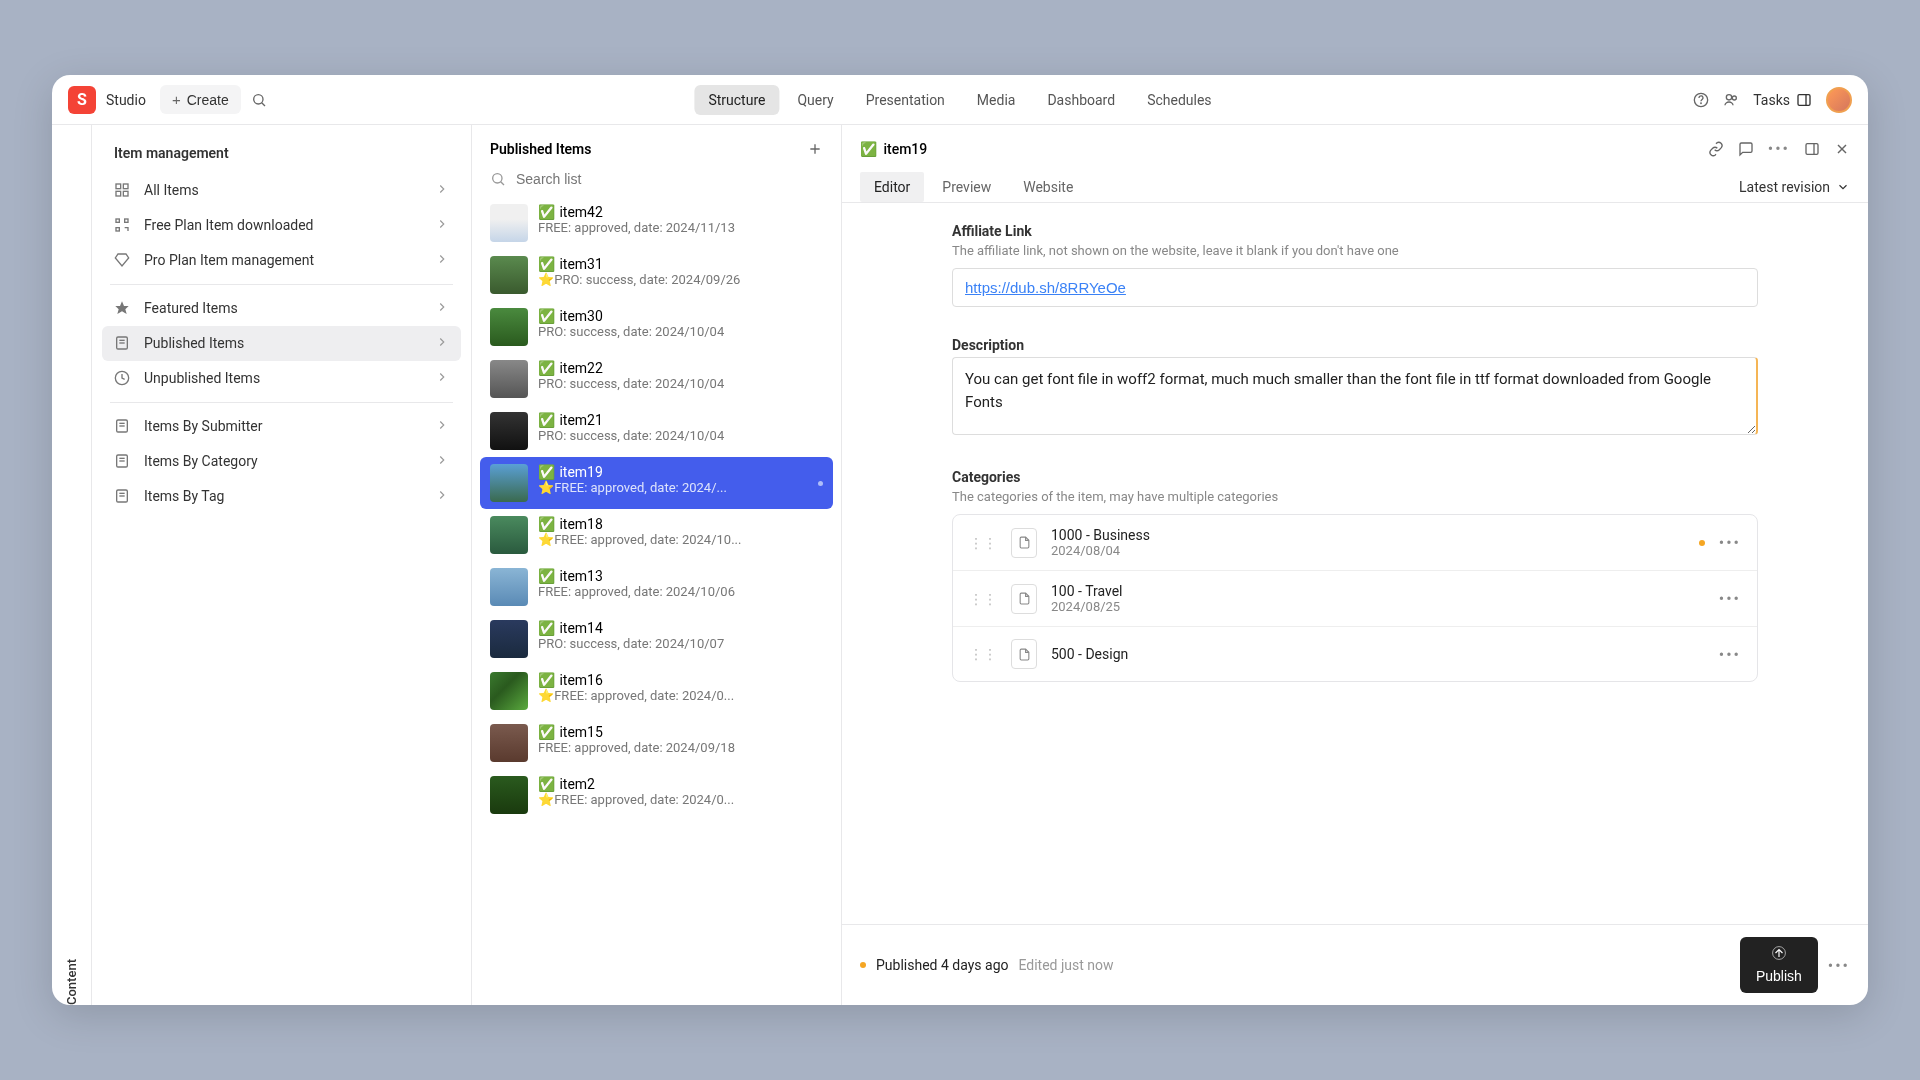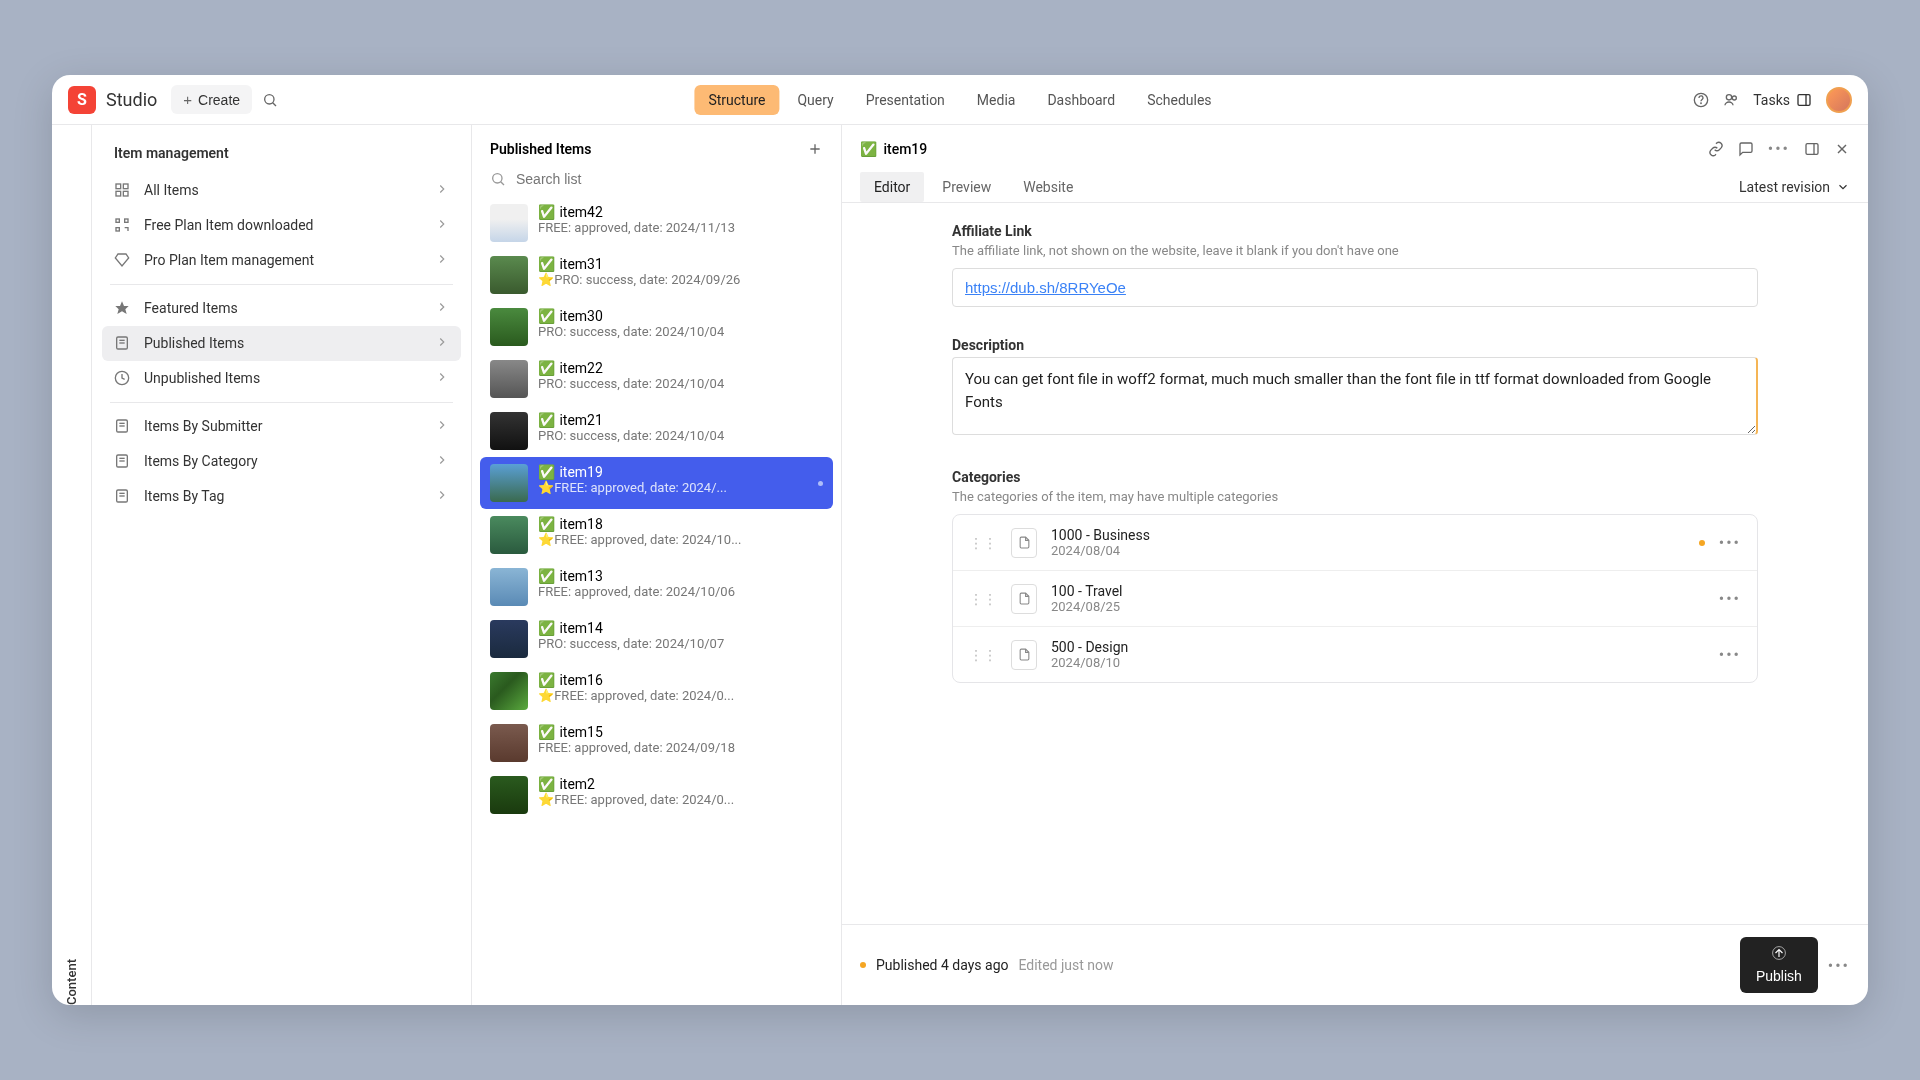--- a/index.html
+++ b/index.html
@@ -1,26 +1,26 @@
 <!DOCTYPE html>
 <html><head>
 <meta charset="utf-8">
 <style>
 * { box-sizing: border-box; margin: 0; padding: 0; }
 body { background: #a8b2c4; font-family: -apple-system, BlinkMacSystemFont, 'Segoe UI', Roboto, sans-serif; height: 1080px; width: 1920px; display: flex; align-items: center; justify-content: center; }
 .window { background: #fff; width: 1816px; height: 930px; border-radius: 18px; box-shadow: 0 10px 40px rgba(0,0,0,0.15); display: flex; flex-direction: column; overflow: hidden; }
 .topbar { height: 50px; border-bottom: 1px solid #e8e8ea; display: flex; align-items: center; padding: 0 16px; }
 .logo { width: 28px; height: 28px; background: #f44336; border-radius: 6px; display: flex; align-items: center; justify-content: center; color: #fff; font-weight: 700; font-size: 16px; }
-.brand { font-size: 18px; margin-left: 10px; color: #333; }
+.brand { font-size: 14px; margin-left: 10px; color: #333; }
 .create-btn { margin-left: 14px; background: #f4f4f5; border: none; border-radius: 6px; padding: 6px 12px; display: flex; align-items: center; gap: 6px; font-size: 14px; color: #333; cursor: pointer; }
 .plus-icon::before { content: '+'; font-size: 15px; color: #666; }
 .search-top { margin-left: 10px; color: #888; cursor: pointer; }
 .nav-center { position: absolute; left: 50%; transform: translateX(-50%); display: flex; gap: 4px; }
 .nav-tab { padding: 7px 14px; font-size: 14px; color: #555; cursor: pointer; border-radius: 6px; }
-.nav-tab.active { background: #fdba74; color: #222; }
+.nav-tab.active { background: #e5e5e5; color: #222; }
 .topbar-right { margin-left: auto; display: flex; align-items: center; gap: 14px; }
 .icon-btn { color: #666; cursor: pointer; display: flex; align-items: center; }
 .tasks { display: flex; align-items: center; gap: 6px; font-size: 14px; color: #333; }
 .avatar { width: 26px; height: 26px; border-radius: 50%; background: linear-gradient(135deg, #ff9a56, #d4765e); border: 2px solid #f0a050; }
 .body { flex: 1; display: flex; overflow: hidden; }
 .rail { width: 40px; border-right: 1px solid #e8e8ea; display: flex; justify-content: center; padding-top: 20px; }
 .rail-text { writing-mode: vertical-rl; transform: rotate(180deg); font-size: 13px; color: #333; font-weight: 500; }
 .col1 { width: 380px; border-right: 1px solid #e8e8ea; padding: 14px 10px; }
 .col1 h3 { font-size: 14px; font-weight: 600; color: #333; padding: 6px 12px 12px; }
 .menu-item { display: flex; align-items: flex-start; padding: 9px 12px; font-size: 14px; color: #333; border-radius: 6px; cursor: pointer; }
@@ -515,21 +515,20 @@
               <div class="cat-row">
     <span class="drag-handle">⋮⋮</span>
     <span class="doc-icon">
                   <svg viewBox="0 0 24 24" fill="none" stroke="currentColor" stroke-width="2" style="width:13px;height:13px">
                     <path d="M14 2H6a2 2 0 00-2 2v16a2 2 0 002 2h12a2 2 0 002-2V8z"></path>
                     <polyline points="14 2 14 8 20 8"></polyline>
                   </svg>
                 </span>
     <div class="cat-body">
                   <div class="cat-name">500 - Design</div>
-                  <div class="cat-date">2024/08/10</div>
                 </div>
 
     <span class="more-h">•••</span>
   </div>
             </div>
         </div>
       </div>
 
       <div class="col3-footer">
         <span class="status-dot"></span>

